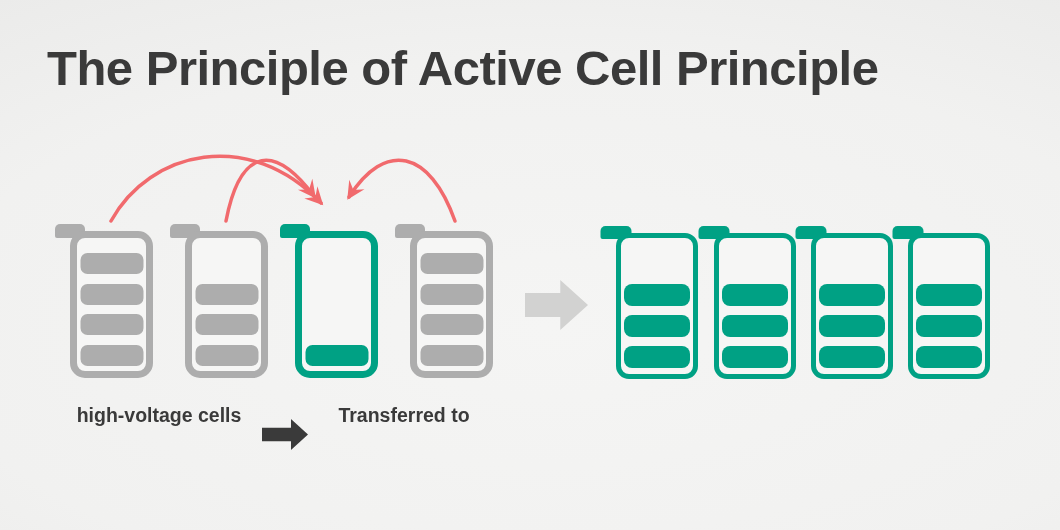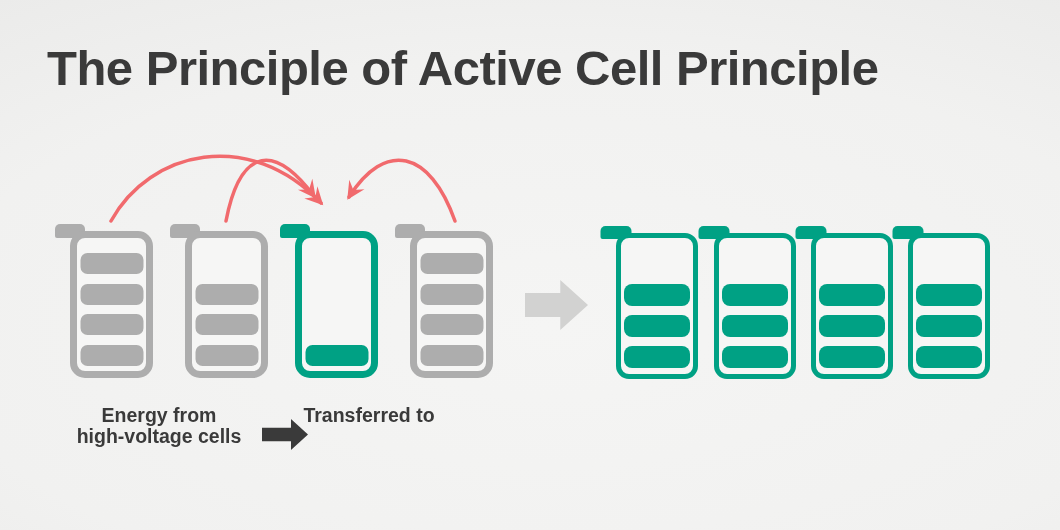--- a/index.html
+++ b/index.html
@@ -43,21 +43,21 @@
   }
   .block-arrow.small{
     left:262px;top:419px;width:46px;height:31px;background:var(--text-dark);
     clip-path:polygon(0% 28%,63% 28%,63% 0%,100% 50%,63% 100%,63% 72%,0% 72%);
   }
   .caption{
     position:absolute;top:405px;text-align:center;
     font-size:19.5px;font-weight:bold;line-height:21px;color:var(--text-dark);
   }
   .caption.from{left:59px;width:200px;}
-  .caption.to{left:259px;width:220px;}
+  .caption.to{left:294px;width:220px;}
 </style>
 </head>
 <body>
 
 <div class="stage" style="--accent-green: #00A184; --battery-gray: #ADADAD; --text-dark: #3A3A3A; --arrow-light-gray: #D2D2D1;">
 
   <h1 class="title">The Principle of Active Cell Principle</h1>
 
   <svg class="arrows-svg" viewBox="0 0 1060 530" xmlns="http://www.w3.org/2000/svg">
     <defs>
@@ -138,21 +138,20 @@
         <div class="terminal"></div>
         <div class="body">
           <div class="bar" style="bottom: 6px;"></div>
           <div class="bar" style="bottom: 37px;"></div>
           <div class="bar" style="bottom: 68px;"></div>
         </div>
       </div>
     </div>
 
   <div class="caption from">
-    <div>Energy from</div>
     <div>high-voltage cells</div>
   </div>
 
   <div class="block-arrow small"></div>
 
   <div class="caption to">
     <div>Transferred to</div>
   </div>
 
 </div>

